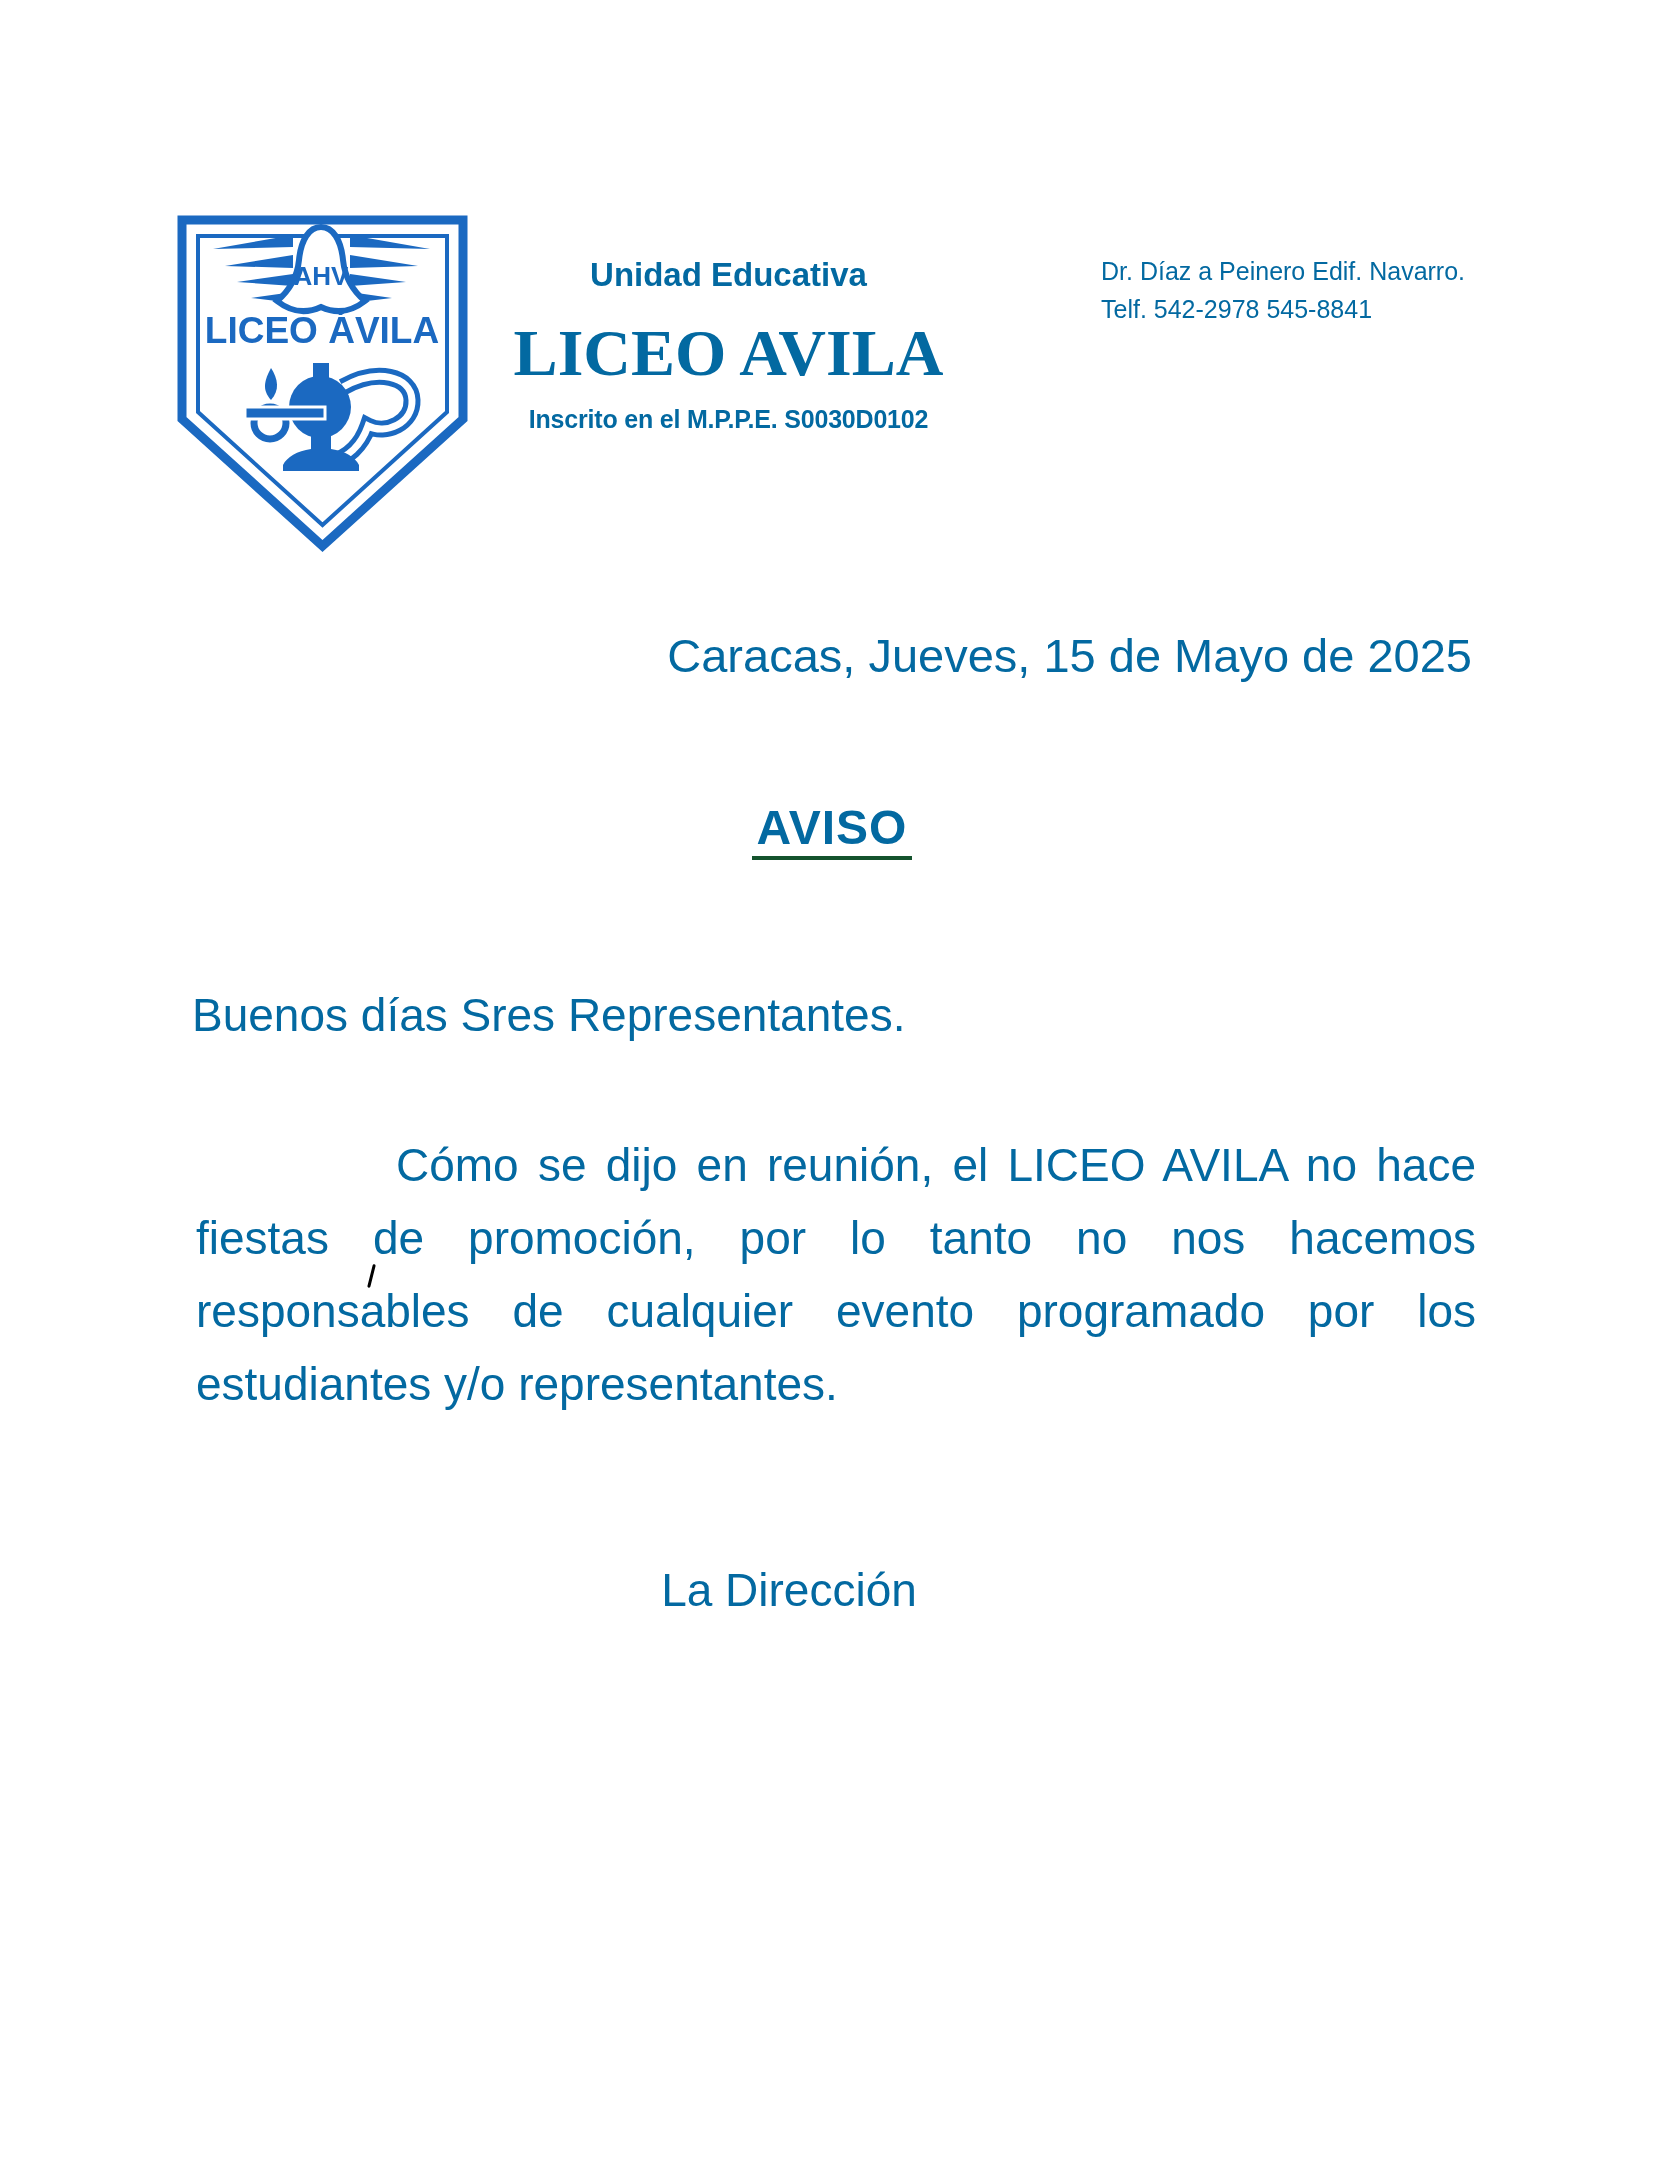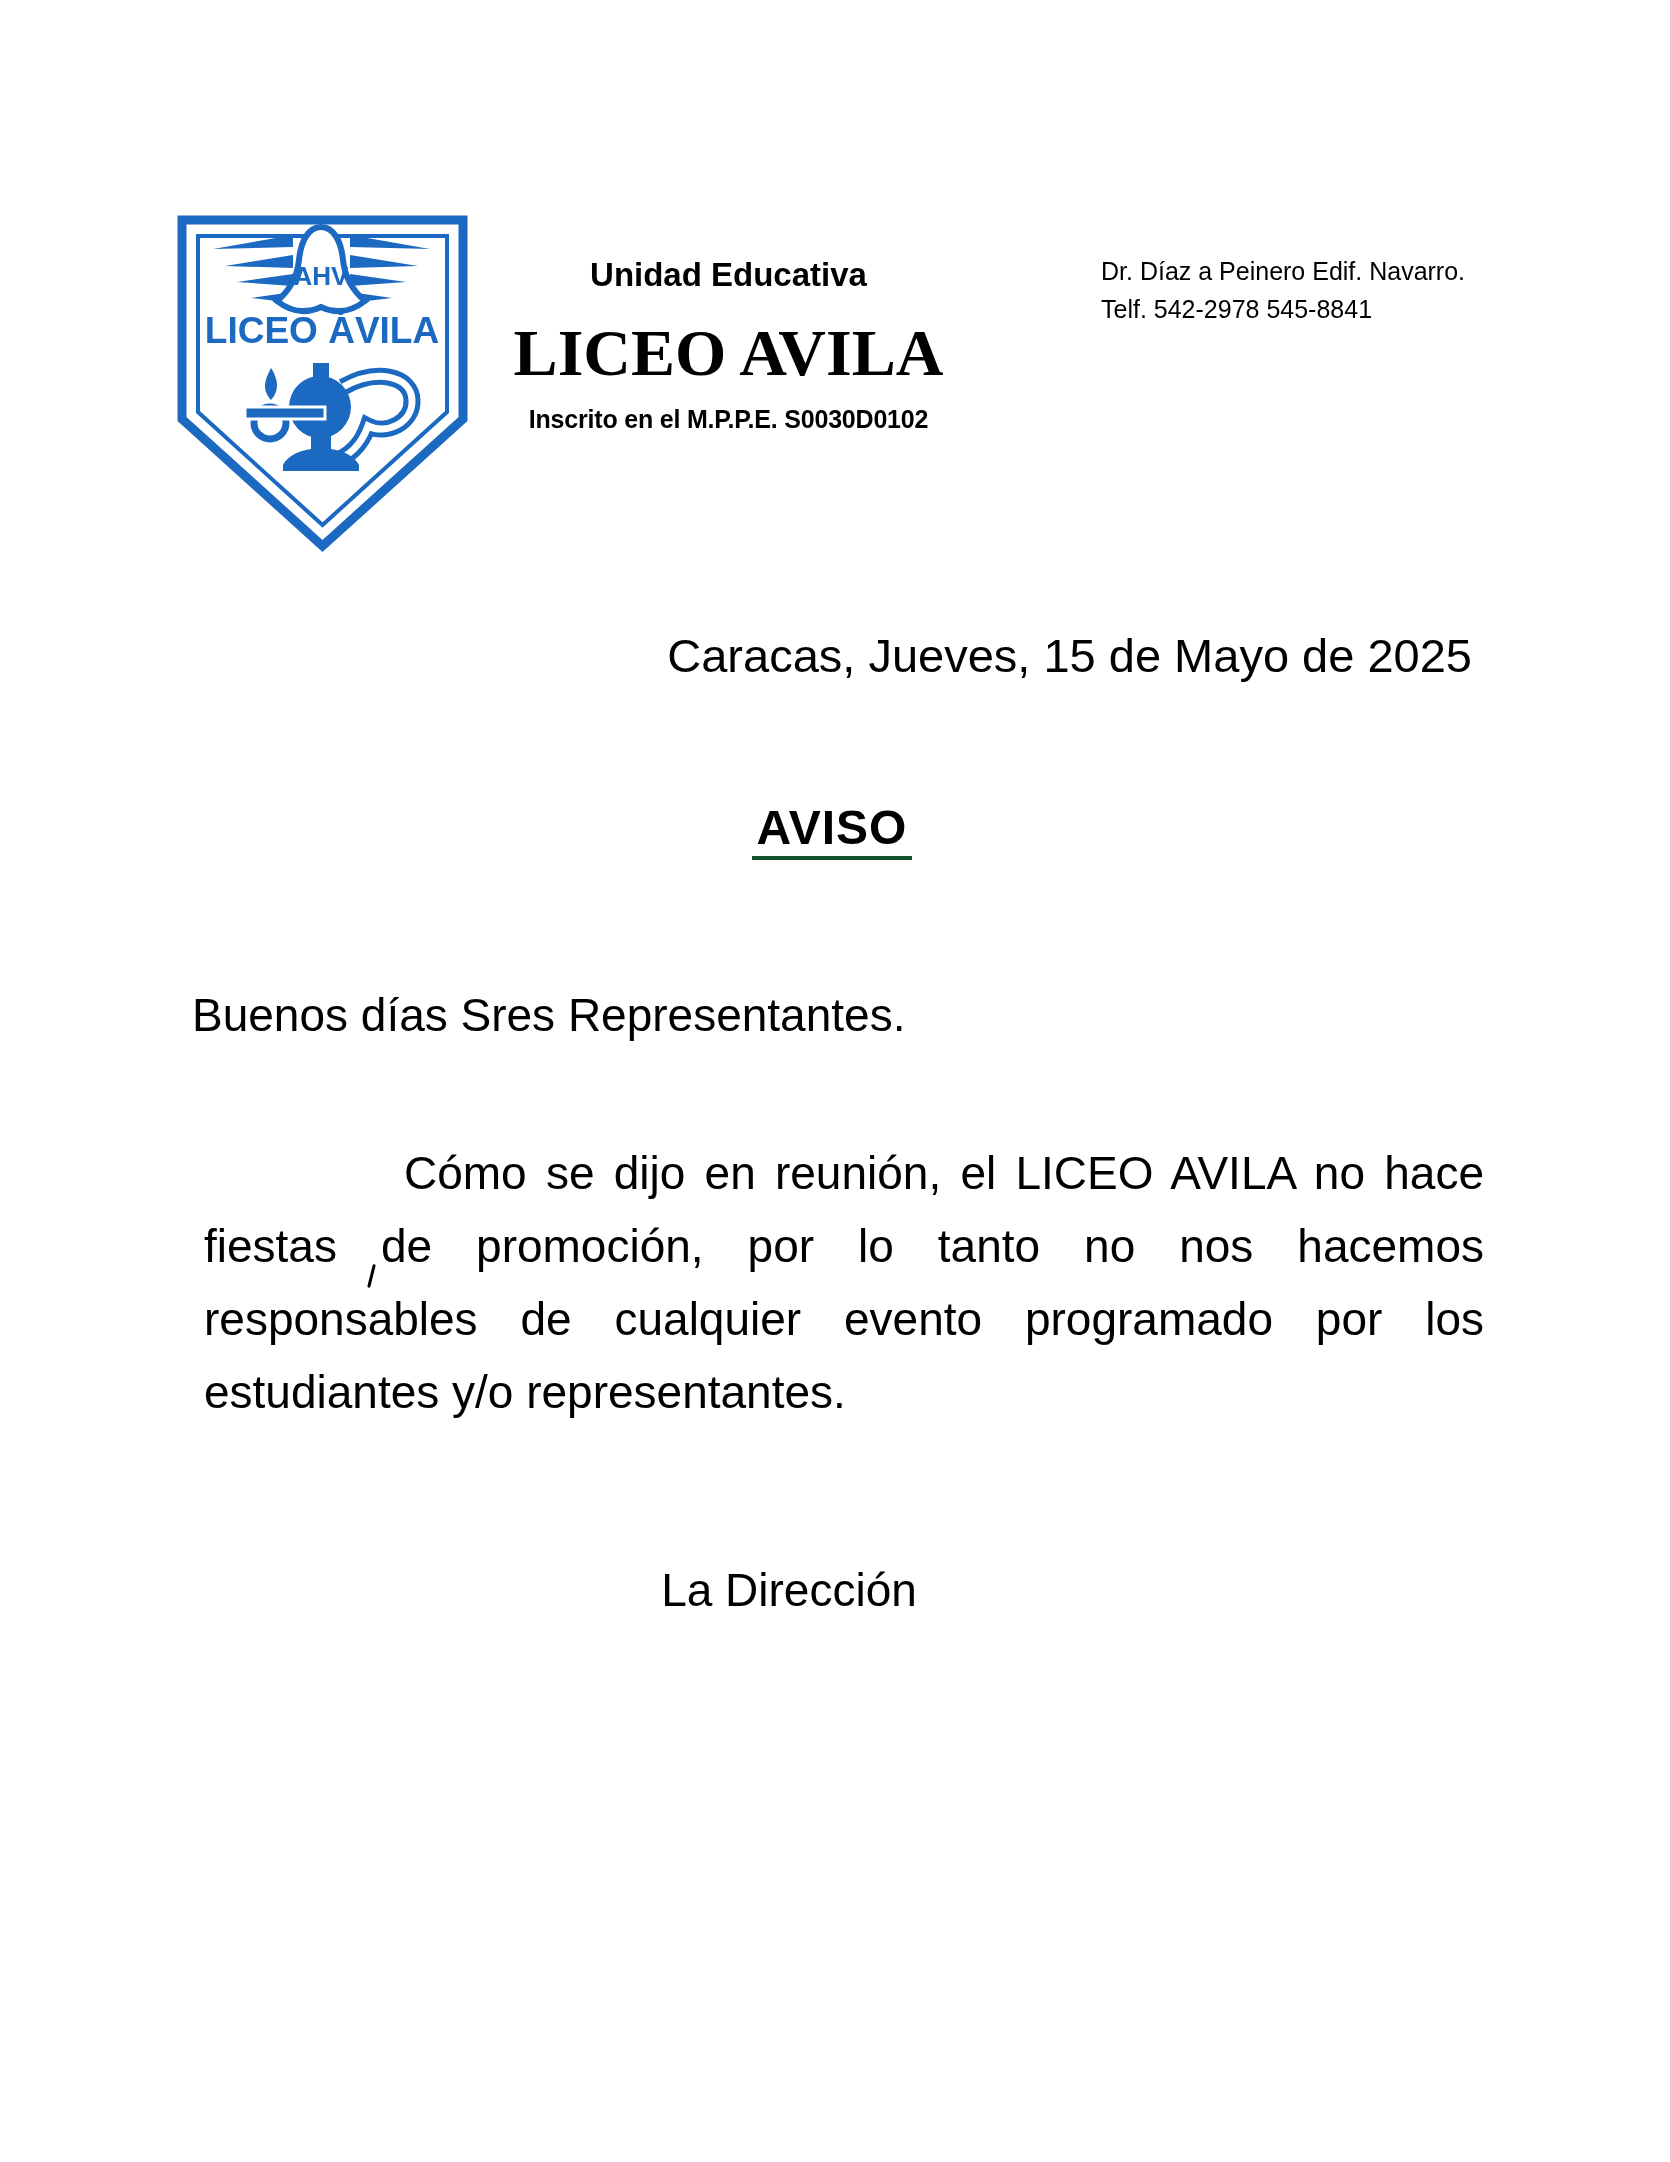--- a/index.html
+++ b/index.html
@@ -2,21 +2,21 @@
 <html><head>
 <meta charset="utf-8">
 <style>
   html, body { margin: 0; padding: 0; background: #ffffff; }
   .page {
     position: relative;
     width: 1670px;
     height: 2162px;
     background: #ffffff;
     font-family: "Liberation Sans", sans-serif;
-    color: #000000;
+    color: #0369a1;
     overflow: hidden;
   }
 
   
   .logo-svg { position: absolute; left: 175px; top: 213px; }
 
   .header-center {
     position: absolute; left: 476px; top: 256px; width: 505px;
     text-align: center;
   }
@@ -42,21 +42,21 @@
   }
   .notice-title .underlined { border-bottom: 4px solid #14532d; padding: 0 5px 2px; }
 
   .greeting {
     position: absolute; left: 192px; top: 988px;
     font-size: 46px; margin: 0;
   }
   .body-par {
     position: absolute; left: 192px; top: 1125px; width: 1280px;
     font-size: 46px; line-height: 73px; text-align: justify;
-    text-indent: 200px; margin: 12px;
+    text-indent: 200px; margin: 4px;
   }
   .signature {
     position: absolute; left: 184px; top: 1563px; width: 1210px;
     text-align: center; font-size: 46px; margin: 0;
   }
   .ink-artifact {
     position: absolute; left: 370px; top: 1264px;
     width: 3px; height: 24px; background: #000;
     transform: rotate(14deg); border-radius: 2px;
   }

